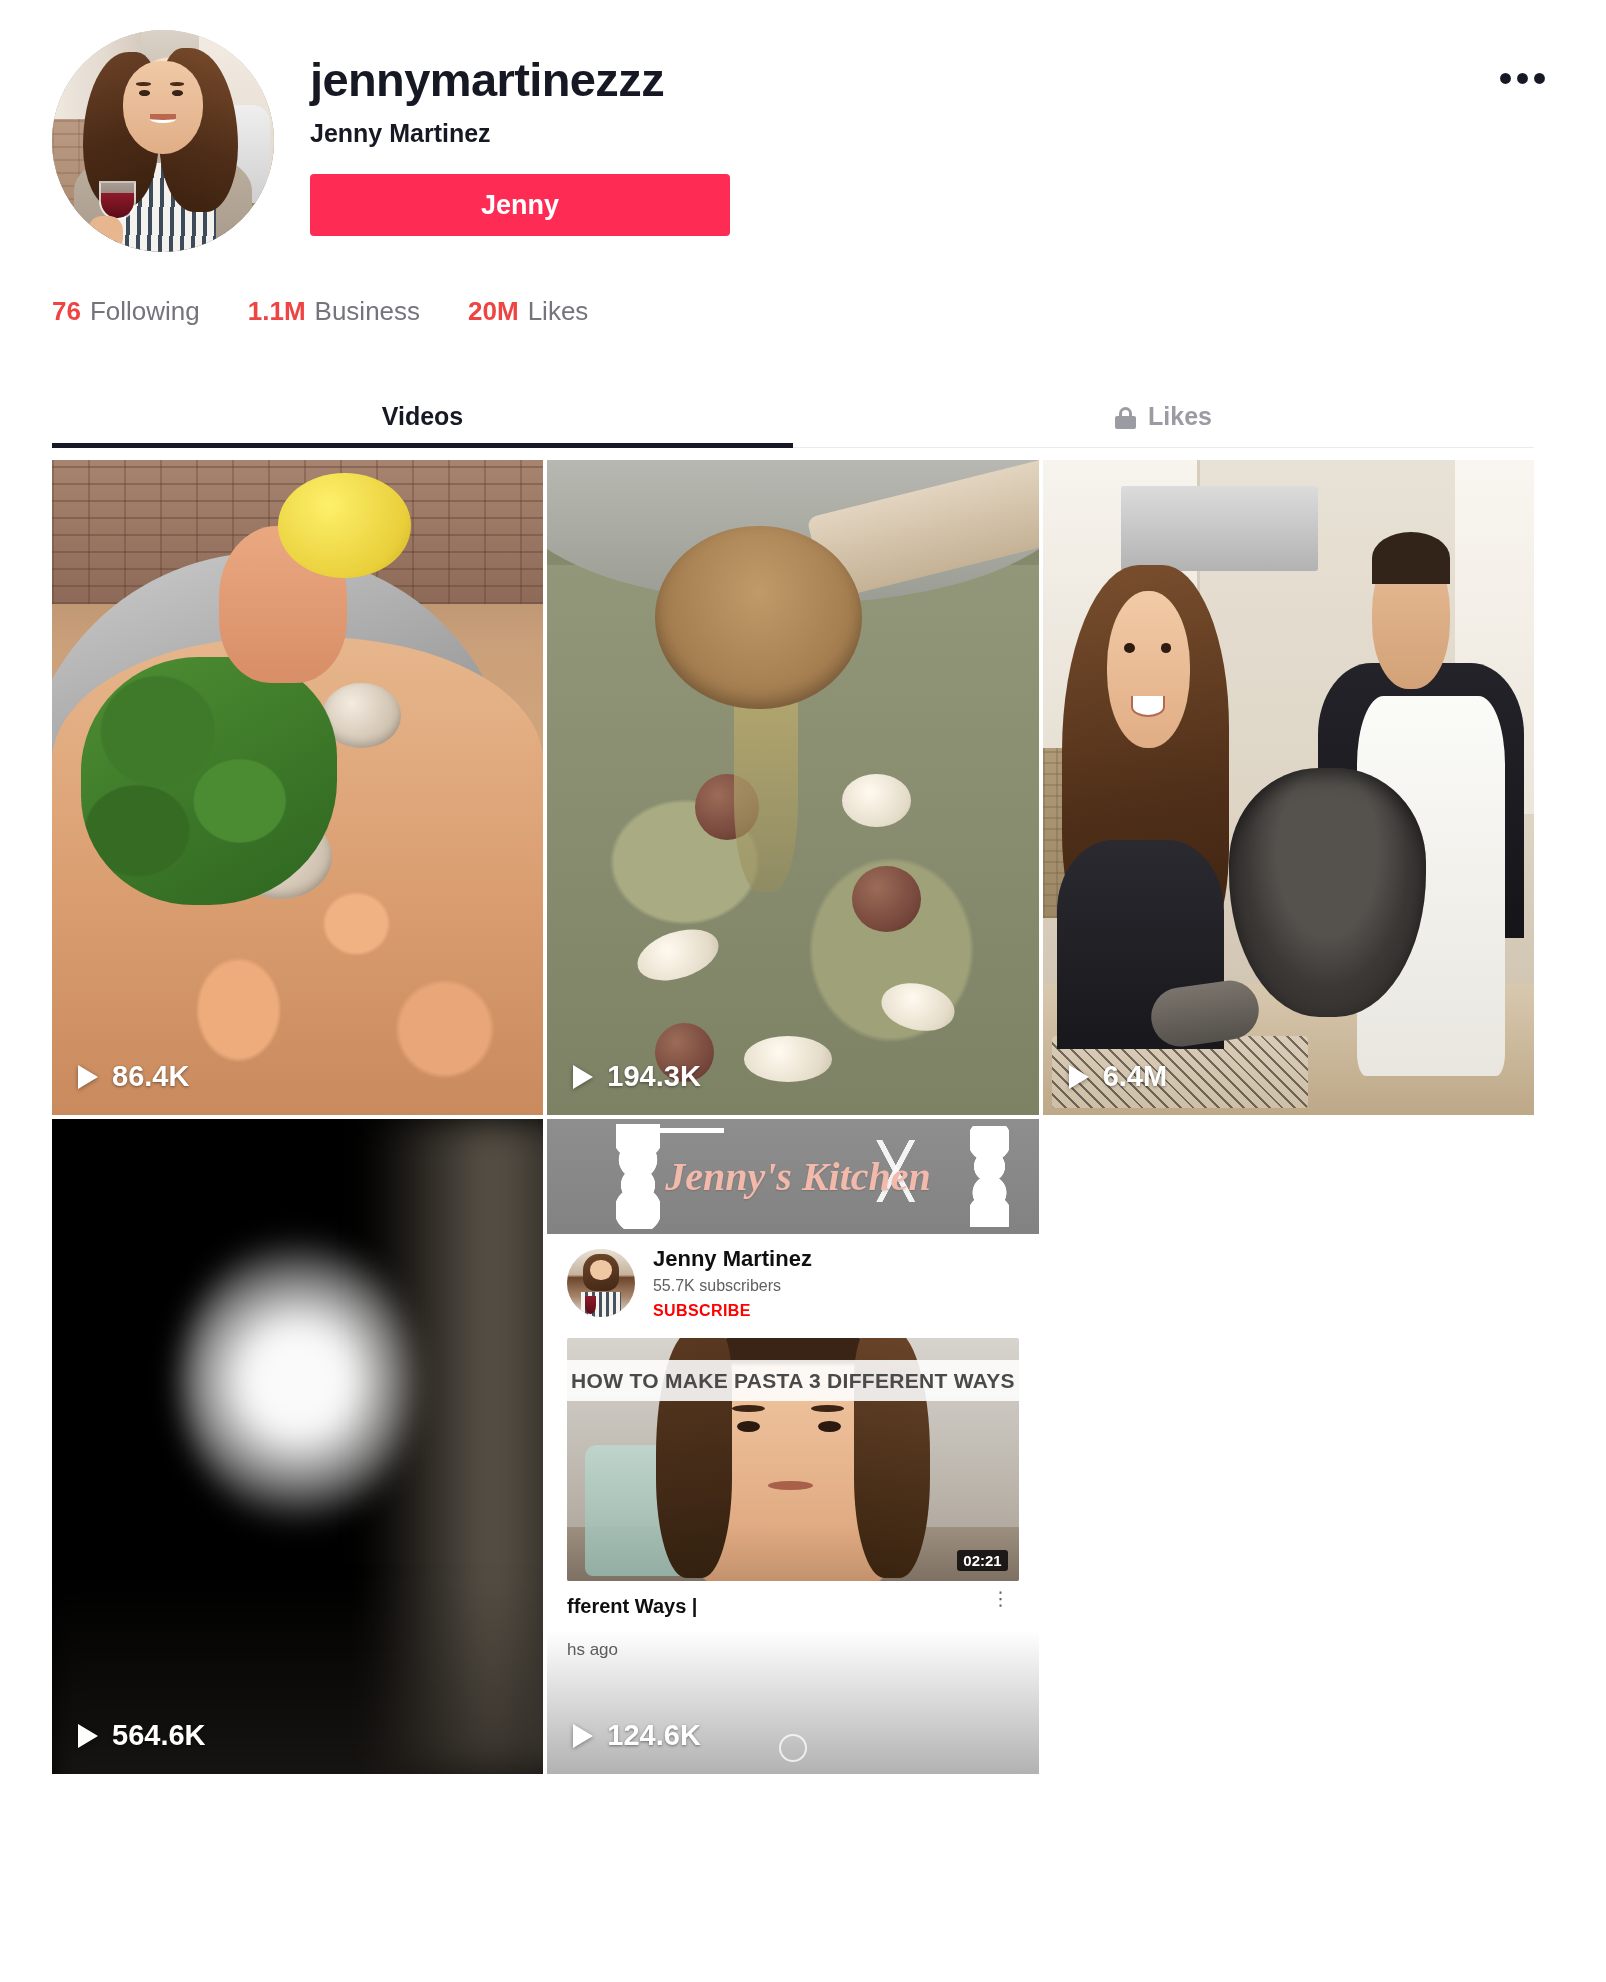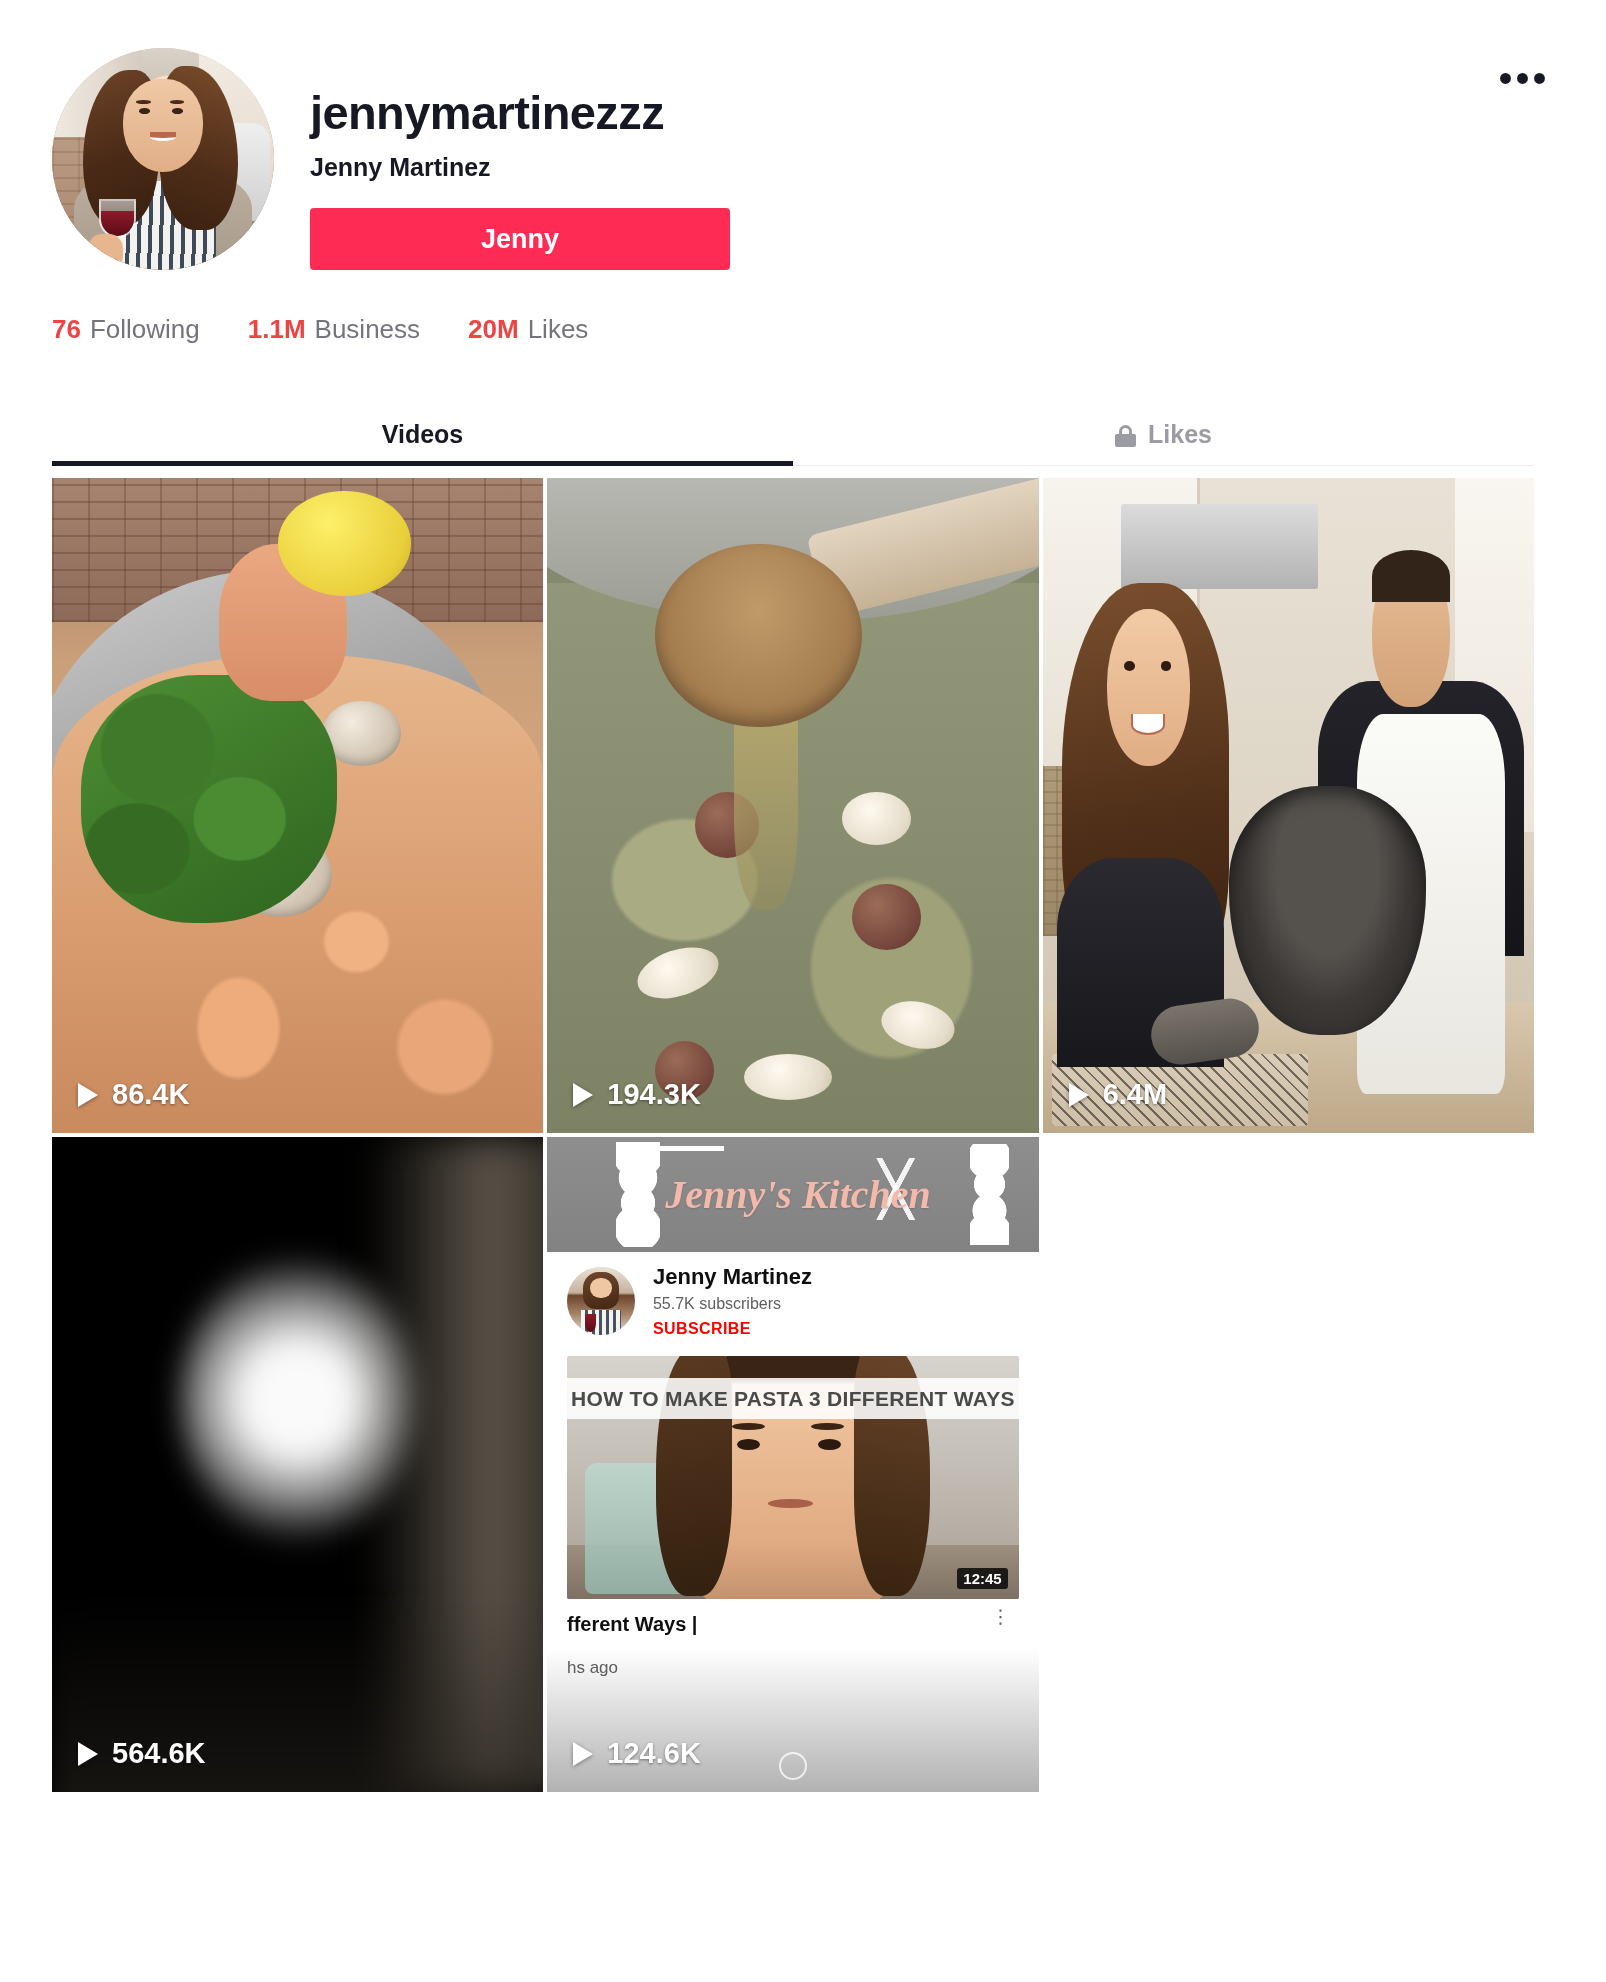--- a/index.html
+++ b/index.html
@@ -13,23 +13,23 @@
   .page {
     position: relative;
     width: 1606px;
     height: 1982px;
     background: #fff;
   }
 
   
   .profile-header {
     position: relative;
-    padding: 48px 52px 0 52px;
+    padding: 30px 52px 0 52px;
     display: flex;
-    align-items: flex-end;
+    align-items: center;
   }
   .avatar {
     width: 222px;
     height: 222px;
     border-radius: 50%;
     flex: 0 0 222px;
     overflow: hidden;
     position: relative;
     background: #cfc4b6;
   }
@@ -953,21 +953,21 @@
             <div class="hair-r"></div>
             <div class="brow-l"></div>
             <div class="brow-r"></div>
             <div class="eye-l"></div>
             <div class="eye-r"></div>
             <div class="mouth"></div>
           </div>
           <div class="vid-title-band">
             <span>HOW TO MAKE PASTA 3 DIFFERENT WAYS</span>
           </div>
-          <div class="duration">12:45</div>
+          <div class="duration">02:21</div>
         </div>
 
         <div class="yt-foot">
           <div class="yt-vt">fferent Ways |</div>
           <div class="yt-vm">hs ago</div>
           <div class="kebab">⋮</div>
         </div>
 
         <div class="yt-overlay-dim"></div>
         <div class="home-indicator"></div>

